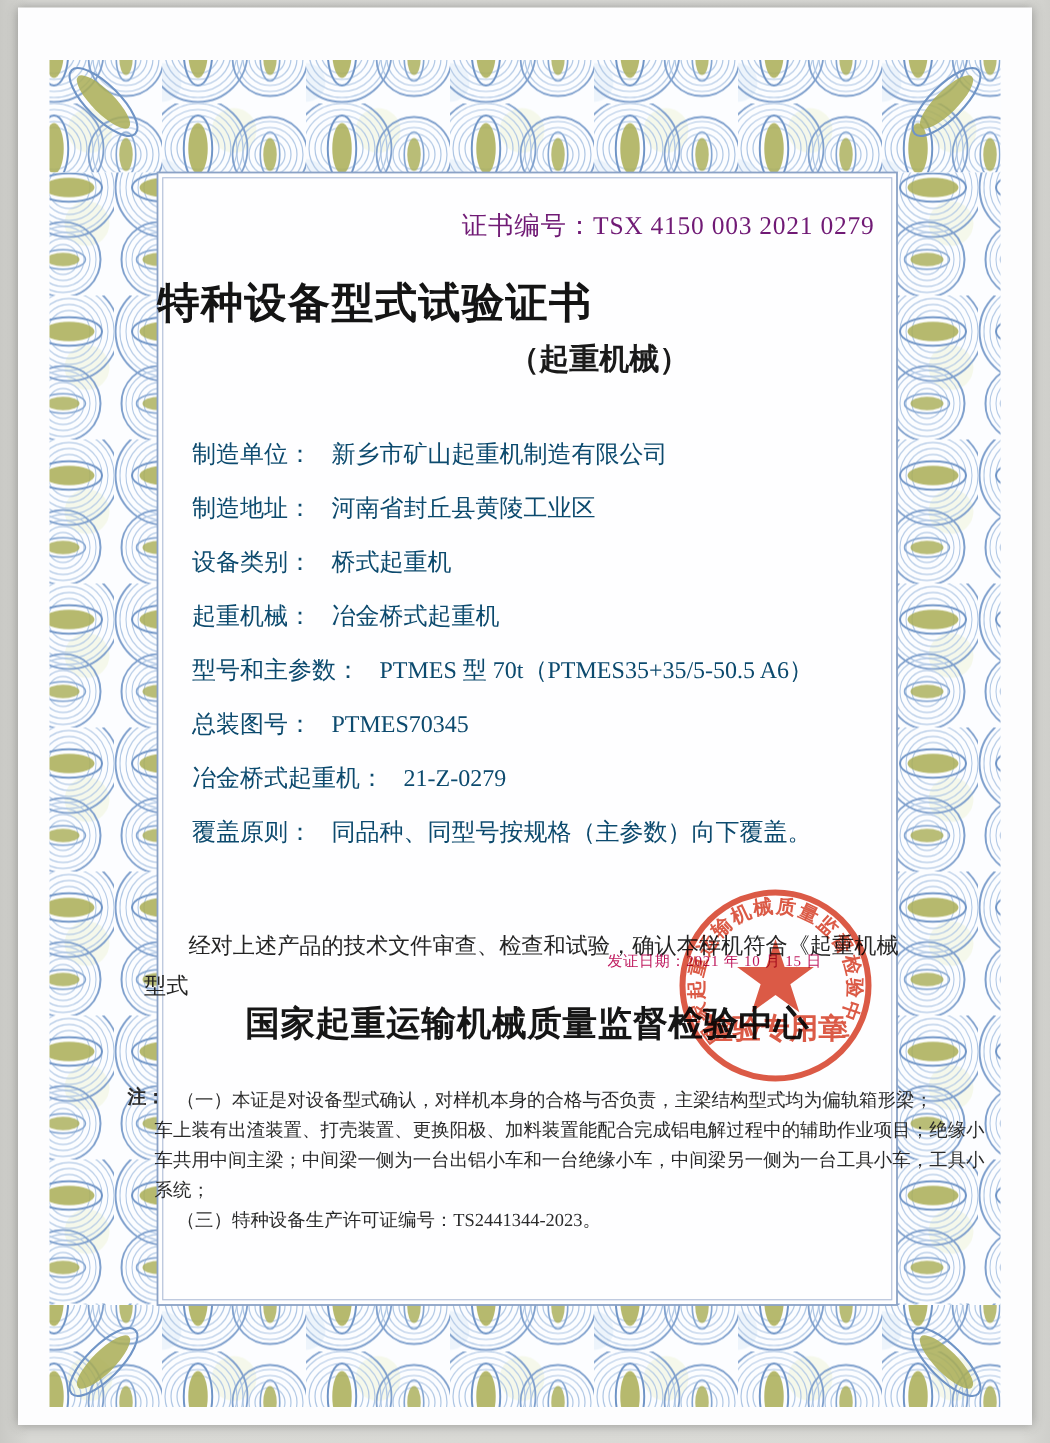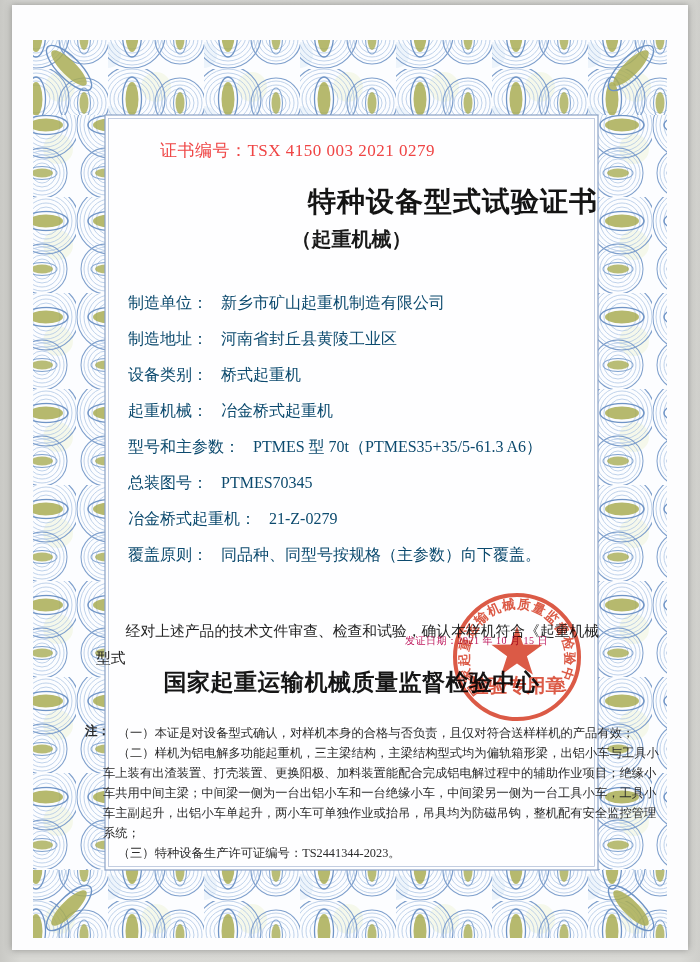--- a/index.html
+++ b/index.html
@@ -8,32 +8,32 @@
     background:linear-gradient(90deg,#c9c9c5 0%,#d8d8d4 3%,#dadad6 97%,#cfcfcb 100%);
     font-family:"Liberation Serif","DejaVu Serif",serif;
   }
   .paper{
     position:absolute;left:12px;top:5px;width:676px;height:945px;
     background:#fdfdfe;box-shadow:0 0 7px rgba(60,60,60,.45);
   }
   .abs{position:absolute;}
   .border-art{position:absolute;left:0;top:0;}
   .cert-no{
-    left:0;top:134px;width:571px;text-align:center;
-    font-size:17px;color:#ef4444;letter-spacing:.5px;
+    left:0;top:134px;width:571px;text-align:right;
+    font-size:17px;color:#701a75;letter-spacing:.5px;
   }
   .title{
-    left:93px;top:178px;width:493px;text-align:right;
+    left:93px;top:178px;width:493px;text-align:left;
     font-family:"Liberation Sans","DejaVu Sans",sans-serif;font-weight:700;
     font-size:28px;color:#141414;letter-spacing:1px;
   }
   .subtitle{
     left:93px;top:221px;width:493px;text-align:center;
     font-family:"Liberation Sans","DejaVu Sans",sans-serif;font-weight:700;
-    font-size:20px;color:#1a1a1a;
+    font-size:20px;color:#1a1a1a;padding-left:48px;
   }
   .field{
     left:116px;width:470px;height:24px;font-size:16px;color:#0c4a6e;white-space:nowrap;
   }
   .field .lbl{margin-right:13px;}
   .statement{
     left:84px;top:577px;width:510px;font-size:14.8px;color:#242424;line-height:27px;margin-top:36px;
   }
   .statement .l1{text-indent:2em;}
   .issue-date{
@@ -153,21 +153,21 @@
   <div class="abs field" style="top:360px">
     <span class="lbl">设备类别：</span><span>桥式起重机</span>
   </div>
   <div class="abs field" style="top:324px">
     <span class="lbl">制造地址：</span><span>河南省封丘县黄陵工业区</span>
   </div>
   <div class="abs field" style="top:396px">
     <span class="lbl">起重机械：</span><span>冶金桥式起重机</span>
   </div>
   <div class="abs field" style="top:432px">
-    <span class="lbl">型号和主参数：</span><span>PTMES 型 70t（PTMES35+35/5-61.3 A6）</span>
+    <span class="lbl">型号和主参数：</span><span>PTMES 型 70t（PTMES35+35/5-50.5 A6）</span>
   </div>
   <div class="abs field" style="top:468px">
     <span class="lbl">总装图号：</span><span>PTMES70345</span>
   </div>
   <div class="abs field" style="top:504px">
     <span class="lbl">冶金桥式起重机：</span><span>21-Z-0279</span>
   </div>
   <div class="abs field" style="top:540px">
     <span class="lbl">覆盖原则：</span><span>同品种、同型号按规格（主参数）向下覆盖。</span>
   </div>
@@ -175,25 +175,23 @@
   <div class="abs statement">
     <div class="l1">经对上述产品的技术文件审查、检查和试验，确认本样机符合《起重机械型式</div>
   </div>
 
   <div class="abs issue-date">发证日期：2021 年 10 月 15 日</div>
 
   <div class="abs authority">国家起重运输机械质量监督检验中心</div>
 
   <div class="abs notes-label">注：</div>
   <div class="abs notes">
-    <div class="note-line first">（一）本证是对设备型式确认，对样机本身的合格与否负责，且仅对符合送样样机的产品有效；</div>
-    <div class="note-line first">（二）样机为铝电解多功能起重机，三主梁结构，主梁结构型式均为偏轨箱形梁，出铝小车与工具小</div>
+    <div class="note-line first">（一）本证是对设备型式确认，对样机本身的合格与否负责，主梁结构型式均为偏轨箱形梁；</div>
     <div class="note-line">车上装有出渣装置、打壳装置、更换阳极、加料装置能配合完成铝电解过程中的辅助作业项目；绝缘小</div>
     <div class="note-line">车共用中间主梁；中间梁一侧为一台出铝小车和一台绝缘小车，中间梁另一侧为一台工具小车，工具小</div>
-    <div class="note-line">车主副起升，出铝小车单起升，两小车可单独作业或抬吊，吊具均为防磁吊钩，整机配有安全监控管理</div>
     <div class="note-line">系统；</div>
     <div class="note-line first">（三）特种设备生产许可证编号：TS2441344-2023。</div>
   </div>
 
   <svg class="abs seal" viewBox="0 0 136 136">
     <circle cx="68" cy="68" r="62" fill="none" stroke="#d8432c" stroke-width="4"></circle>
     <polygon fill="#d8432c" points="68,37 74.1,55.6 93.6,55.7 77.9,67.2 83.9,85.8 68,74.4 52.1,85.8 58.1,67.2 42.4,55.7 61.9,55.6"></polygon>
     <defs>
       <path id="sealArc" d="M 33.7,102.3 A 48.5,48.5 0 1 1 102.3,102.3" fill="none"></path>
     </defs>

